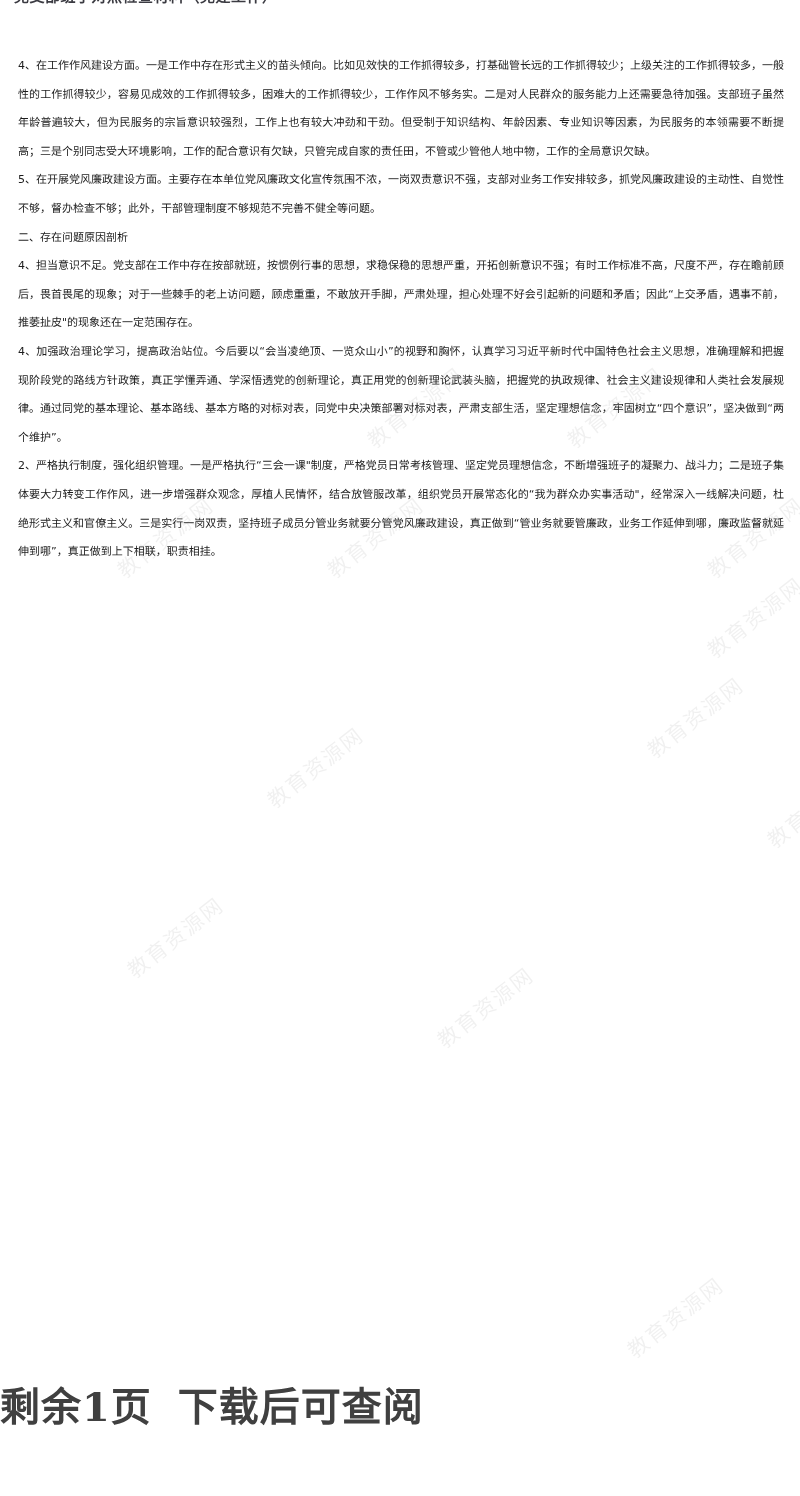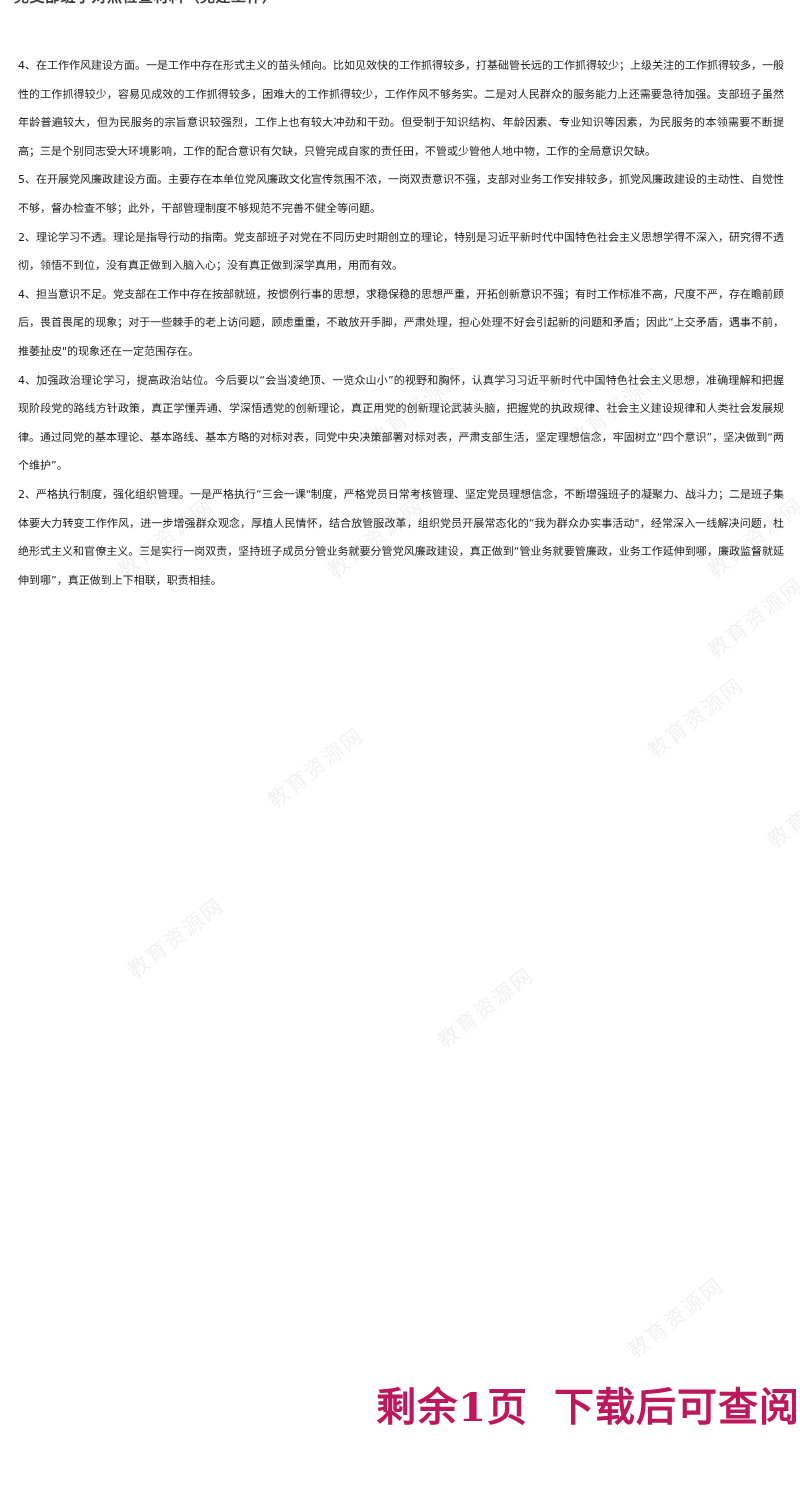--- a/index.html
+++ b/index.html
@@ -92,22 +92,22 @@
     text-align: left;
   }
 
   
   .footer-notice {
     position: absolute;
     z-index: 4;
     left: 0;
     right: 0;
     top: 1384px;
-    text-align: right;
-    color: #be185d;
+    text-align: left;
+    color: #404040;
     font-family: "DejaVu Serif", "Liberation Serif", serif;
     font-weight: 700;
     font-size: 40px;
     line-height: 46px;
     letter-spacing: 1px;
     white-space: nowrap;
   }
   .footer-notice .gap {
     display: inline-block;
     width: 26px;
@@ -133,21 +133,21 @@
     <div class="wm" style="left:260px; top:790px;">教育资源网</div>
     <div class="wm" style="left:760px; top:830px;">教育资源网</div>
     <div class="wm" style="left:120px; top:960px;">教育资源网</div>
     <div class="wm" style="left:430px; top:1030px;">教育资源网</div>
     <div class="wm" style="left:620px; top:1340px;">教育资源网</div>
   </div>
 
   <div class="doc-body">
     <p class="para body">4、在工作作风建设方面。一是工作中存在形式主义的苗头倾向。比如见效快的工作抓得较多，打基础管长远的工作抓得较少；上级关注的工作抓得较多，一般性的工作抓得较少，容易见成效的工作抓得较多，困难大的工作抓得较少，工作作风不够务实。二是对人民群众的服务能力上还需要急待加强。支部班子虽然年龄普遍较大，但为民服务的宗旨意识较强烈，工作上也有较大冲劲和干劲。但受制于知识结构、年龄因素、专业知识等因素，为民服务的本领需要不断提高；三是个别同志受大环境影响，工作的配合意识有欠缺，只管完成自家的责任田，不管或少管他人地中物，工作的全局意识欠缺。</p>
     <p class="para body">5、在开展党风廉政建设方面。主要存在本单位党风廉政文化宣传氛围不浓，一岗双责意识不强，支部对业务工作安排较多，抓党风廉政建设的主动性、自觉性不够，督办检查不够；此外，干部管理制度不够规范不完善不健全等问题。</p>
-    <p class="para body">2、理论学习不透。理论是指导行动的指南。党支部班子对党在不同历史时期创立的理论，特别是习近平新时代中国特色社会主义思想学得不深入，研究得不透彻，领悟不到位，没有真正做到入脑入心；没有真正做到深学真用，用而有效。</p>
+    <p class="para heading">二、存在问题原因剖析</p>
     <p class="para body">4、担当意识不足。党支部在工作中存在按部就班，按惯例行事的思想，求稳保稳的思想严重，开拓创新意识不强；有时工作标准不高，尺度不严，存在瞻前顾后，畏首畏尾的现象；对于一些棘手的老上访问题，顾虑重重，不敢放开手脚，严肃处理，担心处理不好会引起新的问题和矛盾；因此“上交矛盾，遇事不前，推萎扯皮"的现象还在一定范围存在。</p>
     <p class="para body">4、加强政治理论学习，提高政治站位。今后要以“会当凌绝顶、一览众山小”的视野和胸怀，认真学习习近平新时代中国特色社会主义思想，准确理解和把握现阶段党的路线方针政策，真正学懂弄通、学深悟透党的创新理论，真正用党的创新理论武装头脑，把握党的执政规律、社会主义建设规律和人类社会发展规律。通过同党的基本理论、基本路线、基本方略的对标对表，同党中央决策部署对标对表，严肃支部生活，坚定理想信念，牢固树立“四个意识”，坚决做到“两个维护”。</p>
     <p class="para body">2、严格执行制度，强化组织管理。一是严格执行“三会一课"制度，严格党员日常考核管理、坚定党员理想信念，不断增强班子的凝聚力、战斗力；二是班子集体要大力转变工作作风，进一步增强群众观念，厚植人民情怀，结合放管服改革，组织党员开展常态化的“我为群众办实事活动"，经常深入一线解决问题，杜绝形式主义和官僚主义。三是实行一岗双责，坚持班子成员分管业务就要分管党风廉政建设，真正做到“管业务就要管廉政，业务工作延伸到哪，廉政监督就延伸到哪”，真正做到上下相联，职责相挂。</p>
   </div>
 
   <div class="footer-notice">
     <span>剩余1页</span><span class="gap"></span><span>下载后可查阅</span>
   </div>
 
 </div>

